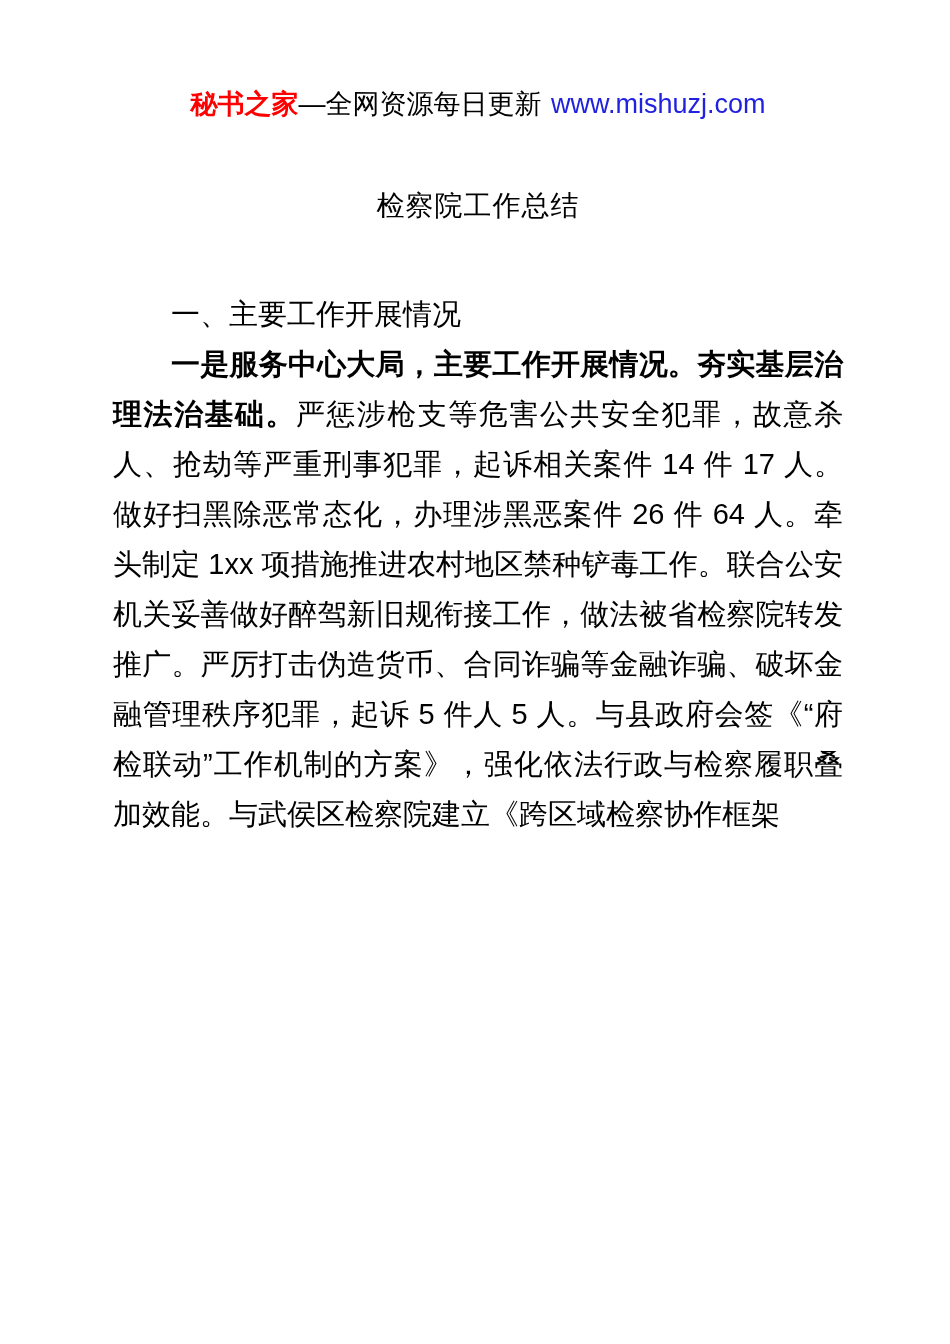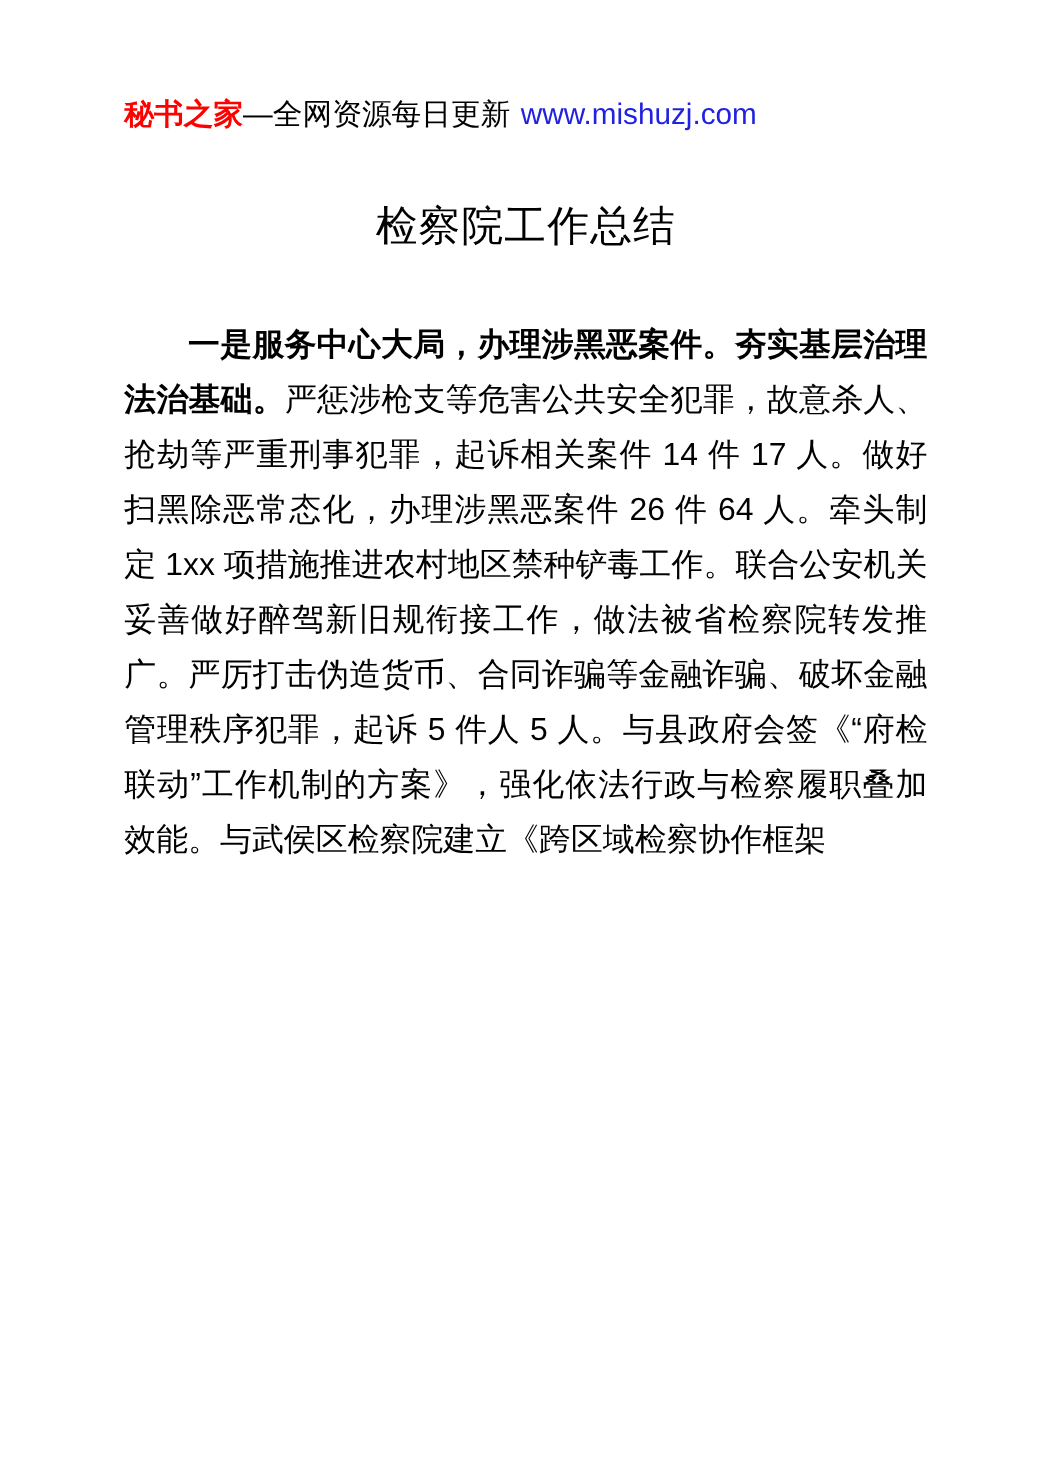--- a/index.html
+++ b/index.html
@@ -15,41 +15,41 @@
     color: var(--text-black, #000000);
   }
   .page {
     box-sizing: border-box;
     width: 950px;
     height: 1344px;
     padding: 0 107px 0 113px;
   }
   .doc-header {
     margin-top: 84px;
-    text-align: left;
+    text-align: center;
     font-size: 27px;
     line-height: 40px;
     white-space: nowrap;
   }
   .brand {
     color: var(--brand-red, #ff0000);
     font-weight: bold;
   }
   .tagline {
     color: var(--text-black, #000000);
   }
   .url {
     color: var(--link-blue, #2121e0);
     margin-left: 0.35em;
     cursor: pointer;
   }
   .doc-title {
     margin: 56px 0 0 0;
     text-align: center;
-    font-size: 38px;
+    font-size: 28px;
     line-height: 52px;
     font-weight: 500;
     letter-spacing: 1px;
   }
   .content {
     margin-top: 57px;
     font-size: 29px;
     line-height: 50px;
     text-align: justify;
   }
@@ -65,16 +65,17 @@
 </head>
 <body style="--brand-red: #FF0000; --link-blue: #2121E0; --text-black: #000000;">
 
 <div class="page">
 
   <div class="doc-header"><span class="brand">秘书之家</span><span class="tagline">—全网资源每日更新</span><span class="url">www.mishuzj.com</span></div>
 
   <h1 class="doc-title">检察院工作总结</h1>
 
   <div class="content">
-    <p><span class="lead-bold">一是服务中心大局，办理涉黑恶案件。夯实基层治理法治基础。</span><span>严惩涉枪支等危害公共安全犯罪，故意杀人、抢劫等严重刑事犯罪，起诉相关案件 14 件 17 人。做好扫黑除恶常态化，办理涉黑恶案件 26 件 64 人。牵头制定 1xx 项措施推进农村地区禁种铲毒工作。联合公安机关妥善做好醉驾新旧规衔接工作，做法被省检察院转发推广。严厉打击伪造货币、合同诈骗等金融诈骗、破坏金融管理秩序犯罪，起诉 5 件人 5 人。与县政府会签《“府检联动”工作机制的方案》，强化依法行政与检察履职叠加效能。与武侯区检察院建立《跨区域检察协作框架</span></p>
+    <p>一、主要工作开展情况</p>
+    <p><span class="lead-bold">一是服务中心大局，主要工作开展情况。夯实基层治理法治基础。</span><span>严惩涉枪支等危害公共安全犯罪，故意杀人、抢劫等严重刑事犯罪，起诉相关案件 14 件 17 人。做好扫黑除恶常态化，办理涉黑恶案件 26 件 64 人。牵头制定 1xx 项措施推进农村地区禁种铲毒工作。联合公安机关妥善做好醉驾新旧规衔接工作，做法被省检察院转发推广。严厉打击伪造货币、合同诈骗等金融诈骗、破坏金融管理秩序犯罪，起诉 5 件人 5 人。与县政府会签《“府检联动”工作机制的方案》，强化依法行政与检察履职叠加效能。与武侯区检察院建立《跨区域检察协作框架</span></p>
   </div>
 
 </div>
 
 </body></html>

